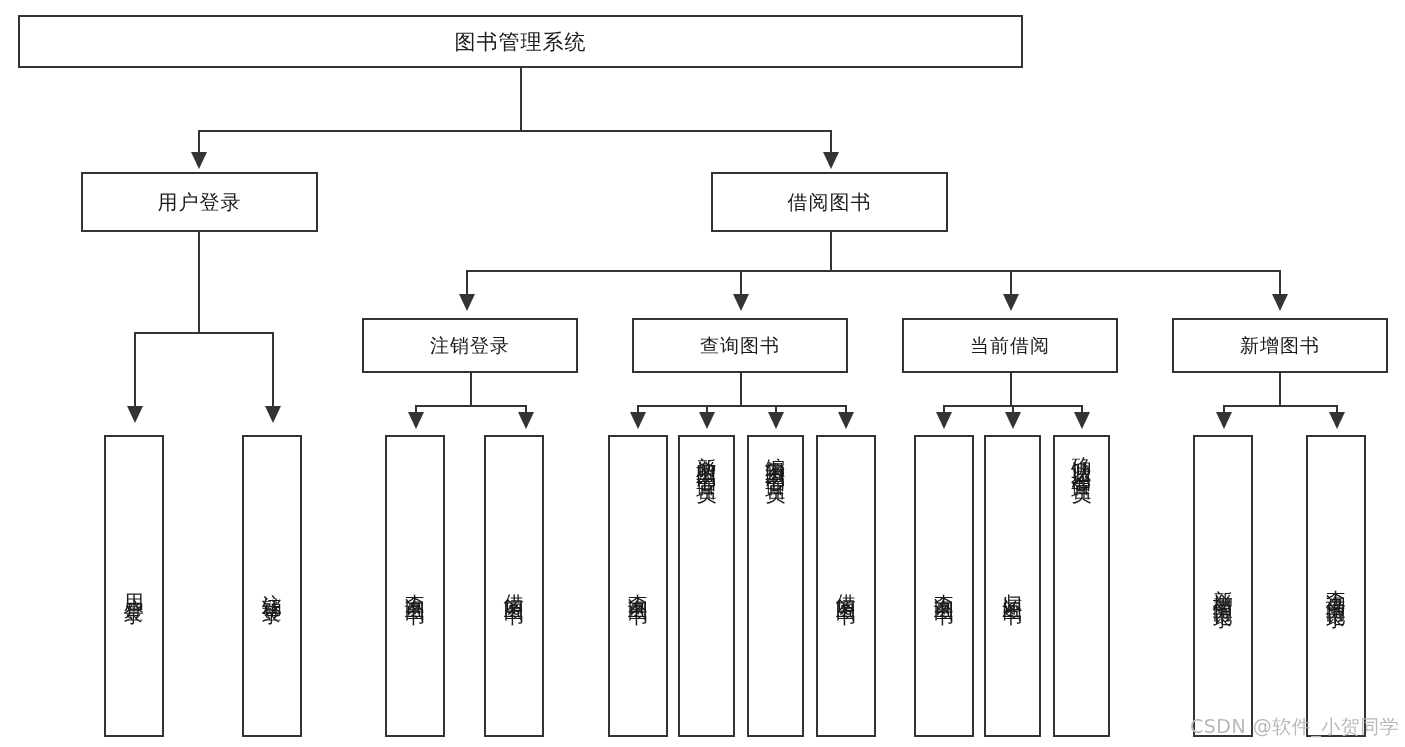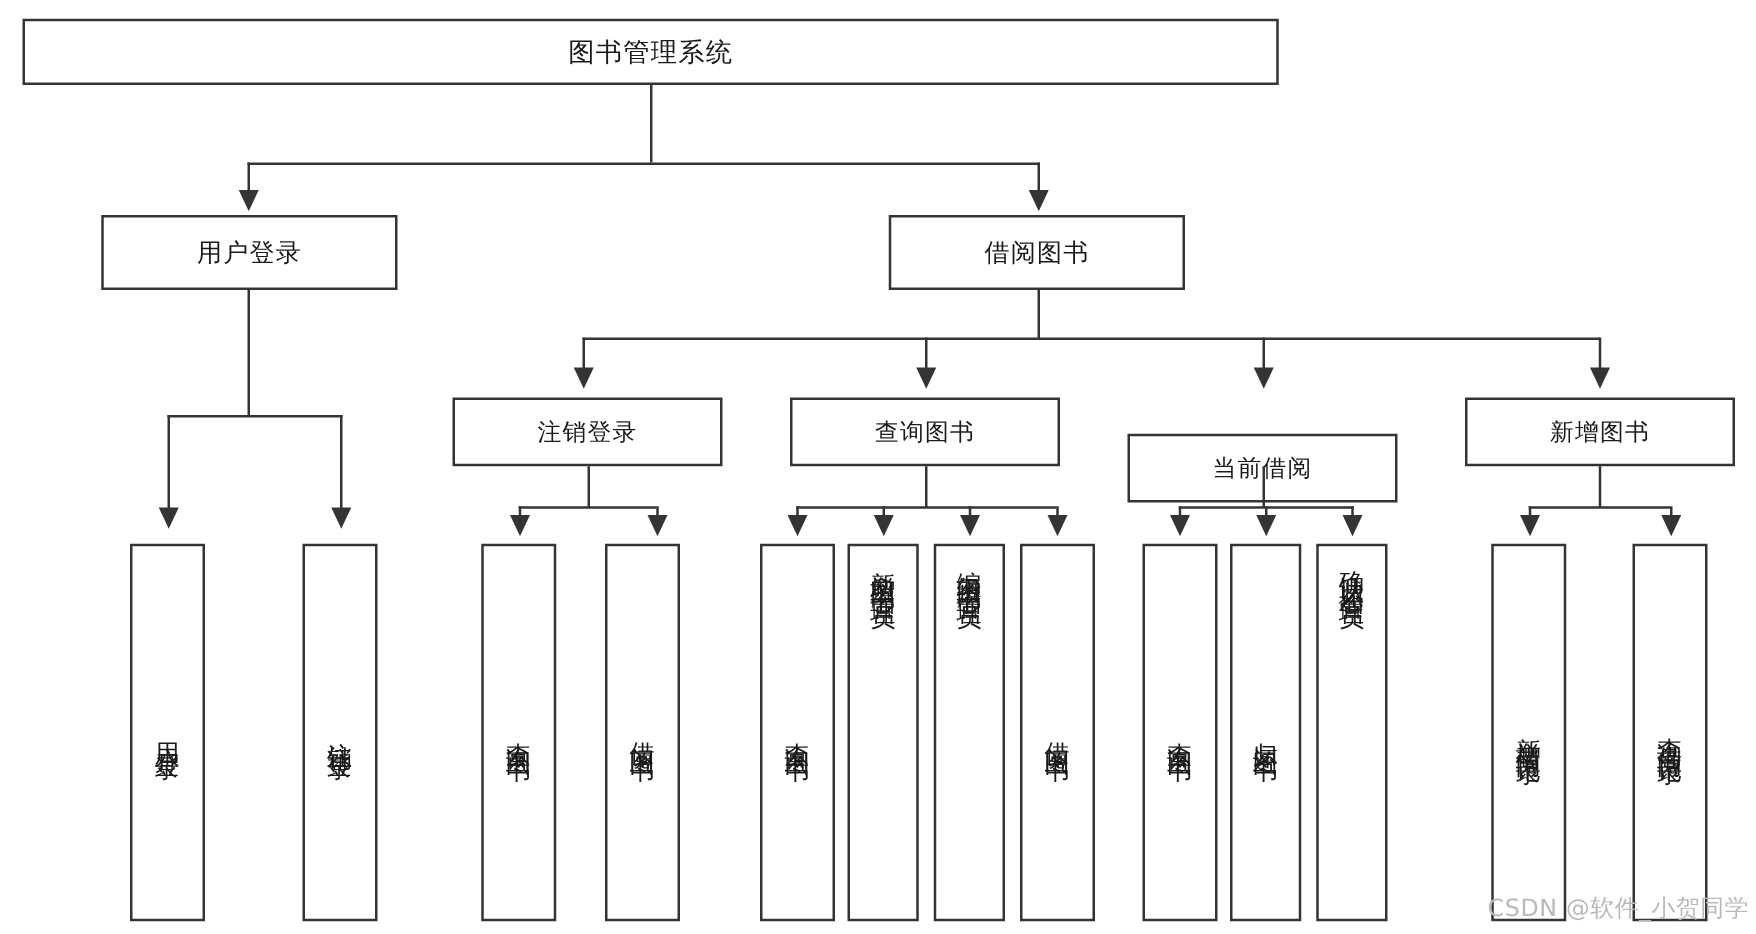--- a/index.html
+++ b/index.html
@@ -128,21 +128,21 @@
   <div class="arrow" style="left:1003px; top:294px;"></div>
   <div class="vline" style="left:1279px; top:270px; height:26px;"></div>
   <div class="arrow" style="left:1272px; top:294px;"></div>
 
   <div class="node level3" style="left:362px; top:318px; width:216px; height:55px;">
     <span>注销登录</span>
   </div>
   <div class="node level3" style="left:632px; top:318px; width:216px; height:55px;">
     <span>查询图书</span>
   </div>
-  <div class="node level3" style="left:902px; top:318px; width:216px; height:55px;margin-top:29px;">
+  <div class="node level3" style="left:902px; top:318px; width:216px; height:55px;">
     <span>当前借阅</span>
   </div>
   <div class="node level3" style="left:1172px; top:318px; width:216px; height:55px;">
     <span>新增图书</span>
   </div>
 
   <div class="vline" style="left:470px; top:373px; height:33px;"></div>
   <div class="hline" style="left:415px; top:405px; width:110px;"></div>
   <div class="vline" style="left:415px; top:405px; height:14px;"></div>
   <div class="arrow" style="left:408px; top:412px;"></div>

